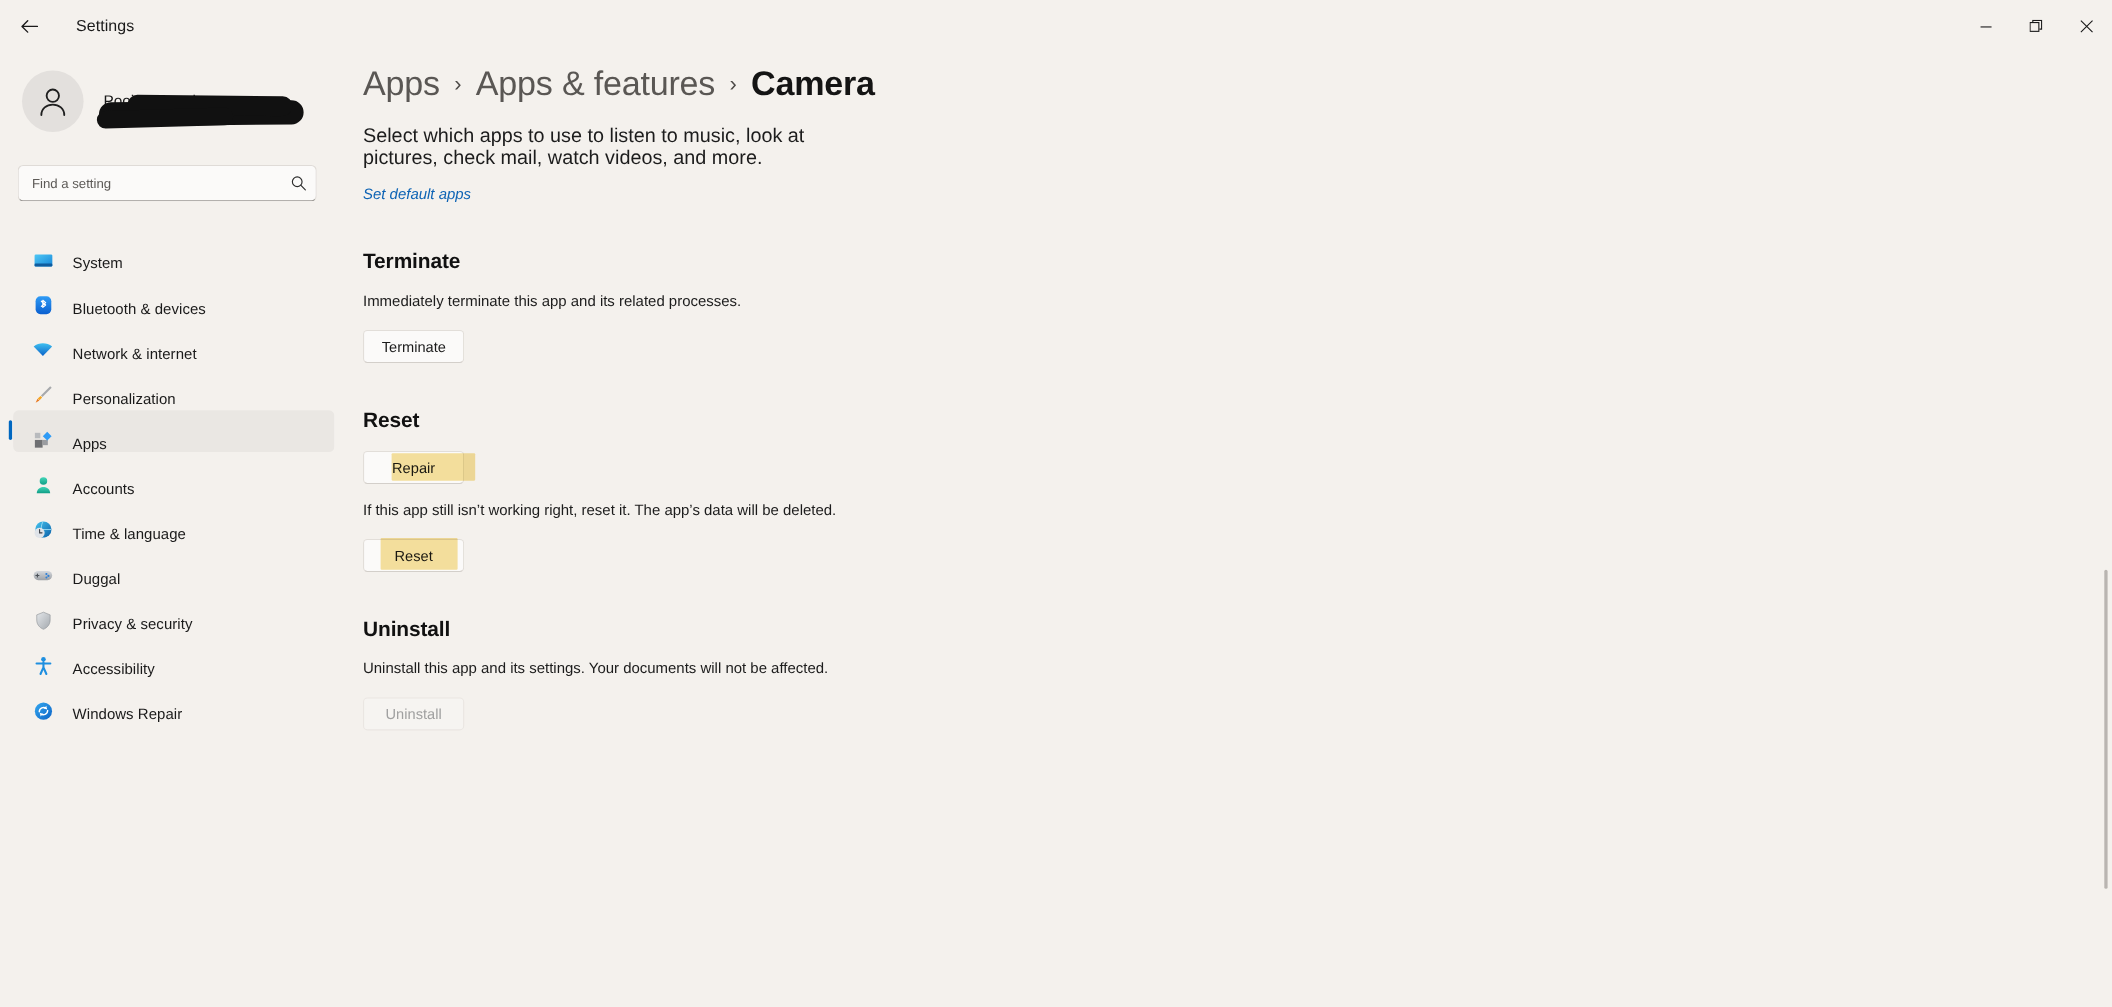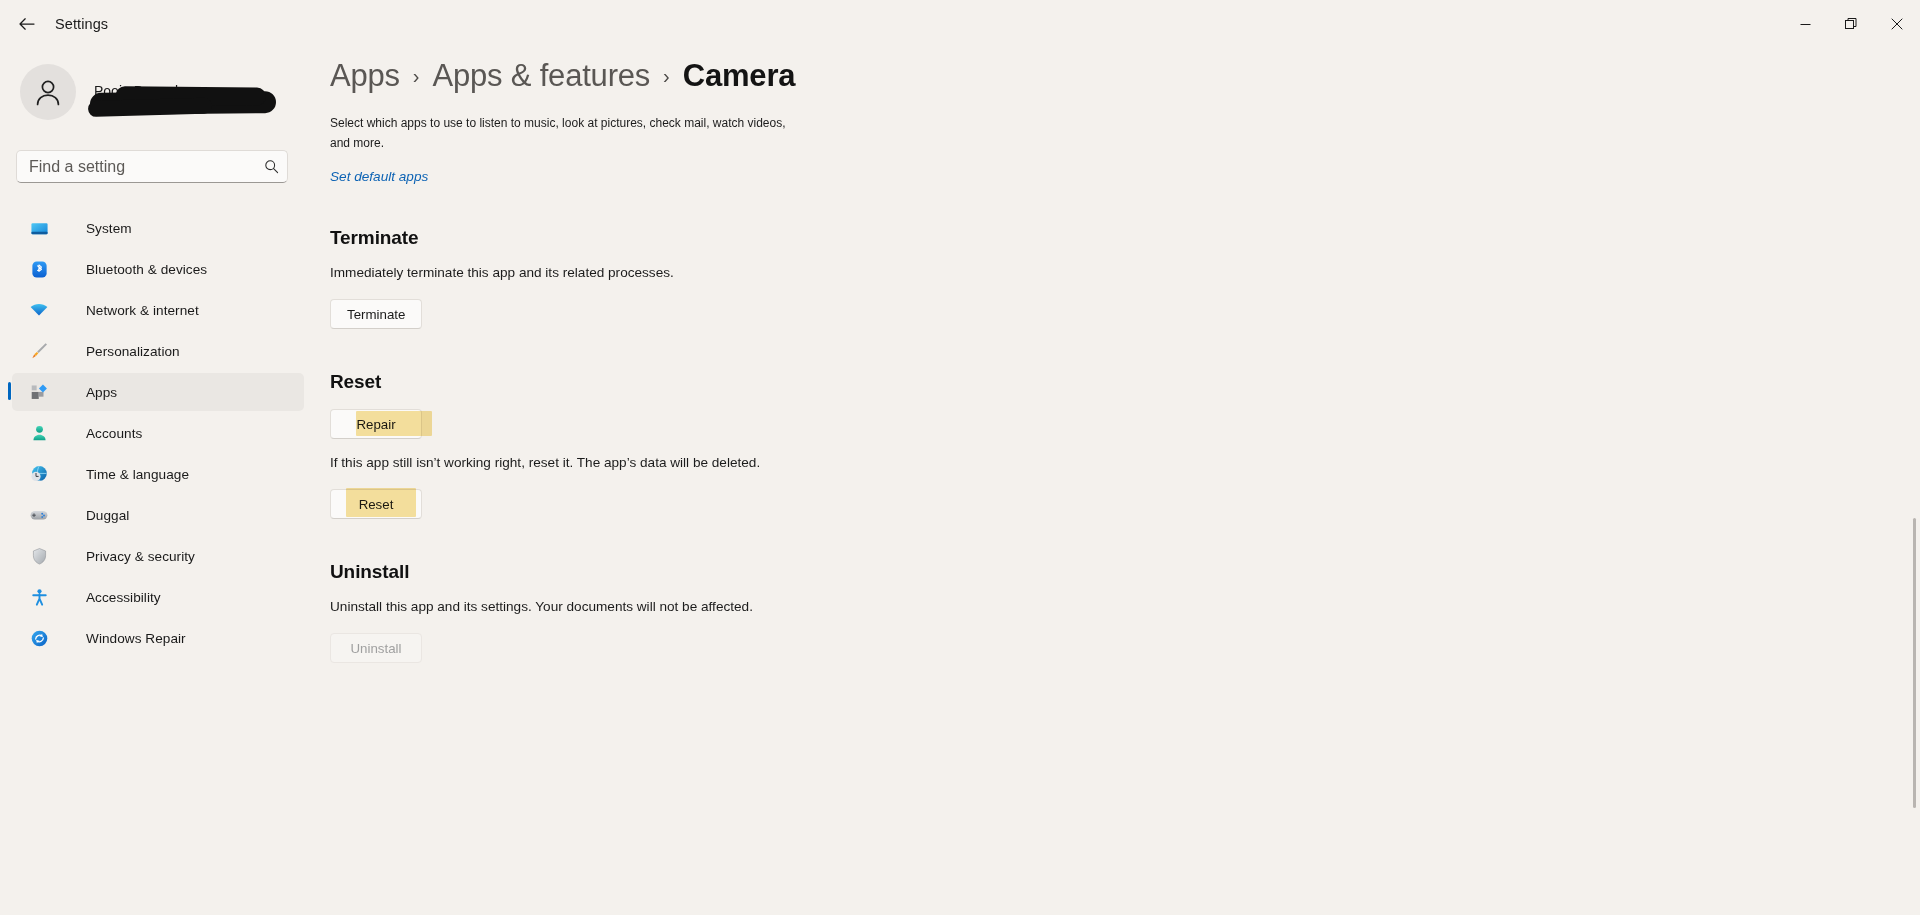--- a/index.html
+++ b/index.html
@@ -32,21 +32,21 @@
     position: relative;
   }
   .back-btn {
     width: 38px; height: 32px;
     margin-left: 8px;
     display: flex; align-items: center; justify-content: center;
     border-radius: 4px;
     cursor: pointer;
   }
   .titlebar-title {
-    margin-left: 9px;
+    margin-left: 23px;
     font-size: 14.5px;
     color: #1a1a1a;
     letter-spacing: .1px;
   }
   .wincontrols {
     position: absolute;
     right: 0; top: 0;
     height: 48px;
     display: flex;
   }
@@ -147,40 +147,39 @@
     align-items: center;
     padding: 0 8px 0 12px;
     cursor: text;
   }
   .search-wrap input {
     flex: 1;
     border: none;
     outline: none;
     background: transparent;
     font-family: inherit;
-    font-size: 16px;
+    font-size: 12px;
     color: #1a1a1a;
   }
   .search-wrap input::placeholder { color: #5d5a57; }
 
   .navlist {
     margin-top: 26px;
     padding-left: 4px;
     overflow: hidden;
   }
   .navitem {
     position: relative;
     height: 38px;
     margin: 0 0 3px 8px;
     padding-left: 16px;
     display: flex;
-    align-items: center;
+    align-items: flex-end;
     border-radius: 5px;
     cursor: pointer;
-    gap: 20px;
   }
   .navitem.selected { background: #eae7e3; }
   .navitem.selected::before {
     content: "";
     position: absolute;
     left: -4px; top: 9px;
     width: 3px; height: 18px;
     border-radius: 2px;
     background: #0067c0;
   }
@@ -228,21 +227,21 @@
   .crumb-sep {
     font-size: 20px;
     color: #4c4a47;
     margin: 0 13px;
     position: relative;
     top: -3px;
   }
 
   .subtitle {
     margin-top: 19px;
-    font-size: 12px;
+    font-size: 18px;
     line-height: 20px;
     color: #1c1c1c;
     max-width: 470px;
   }
 
   .link {
     display: inline-block;
     margin-top: 16px;
     font-size: 13.6px;
     color: #0d63b4;

